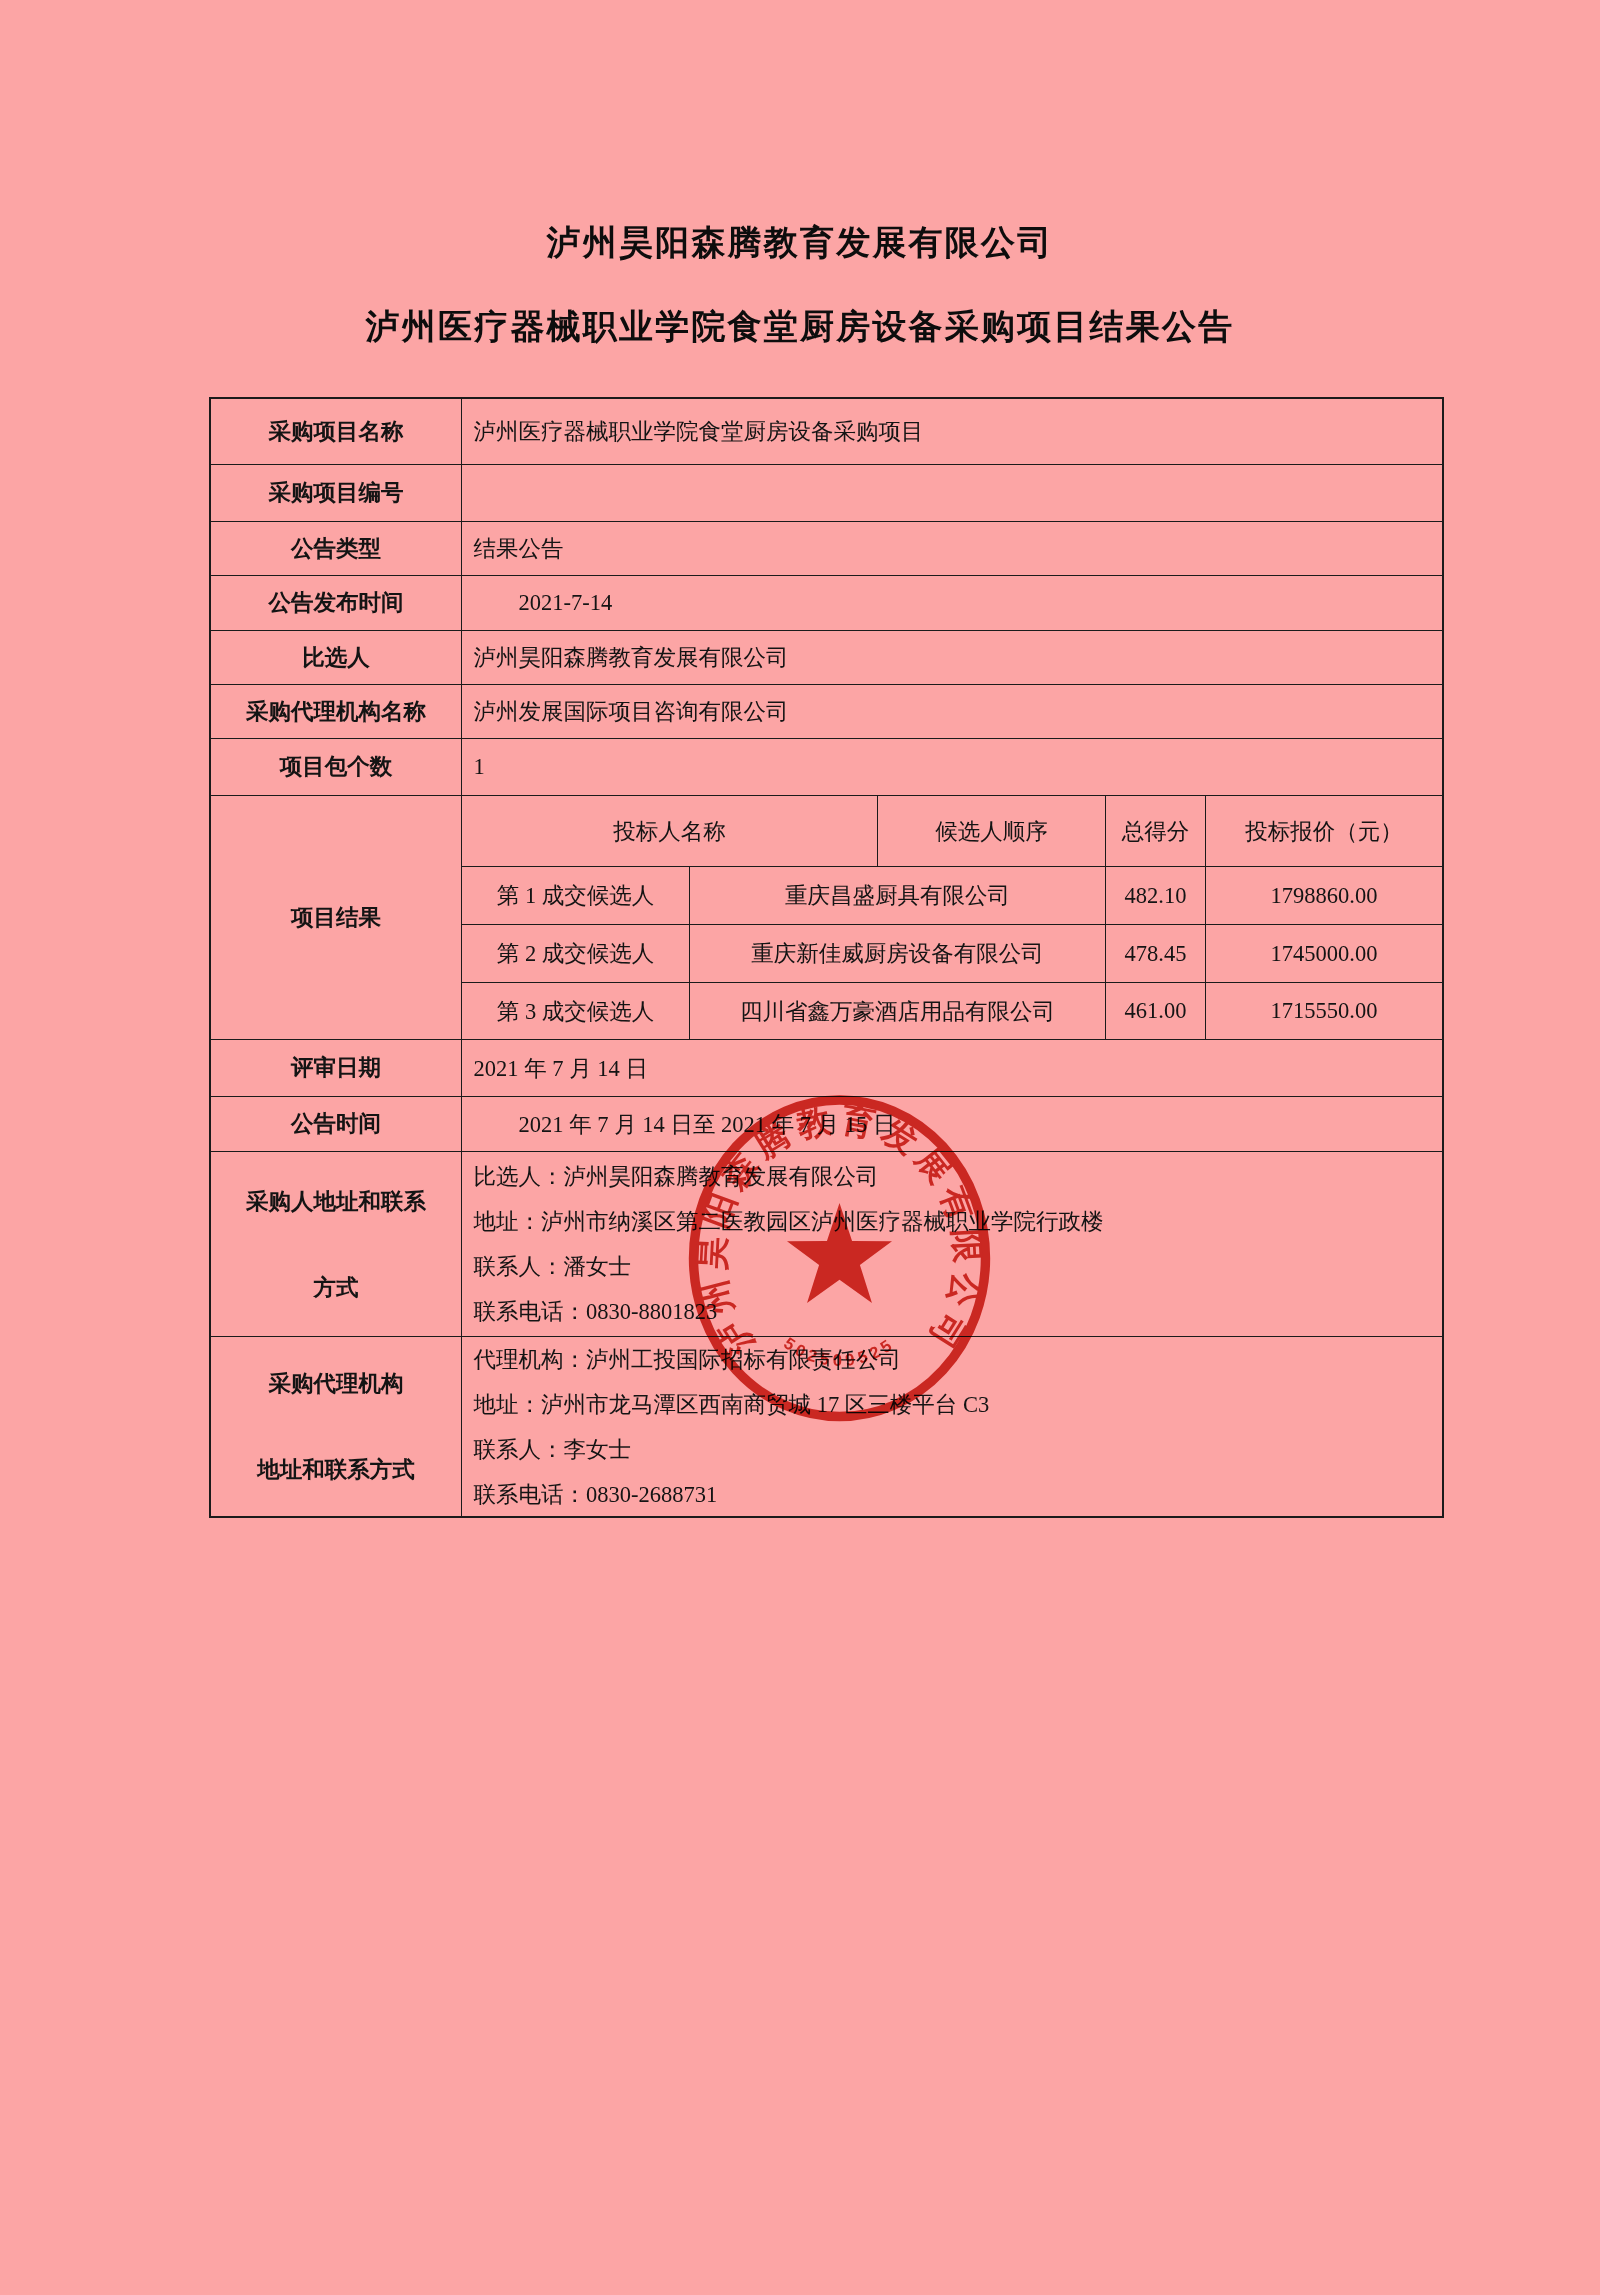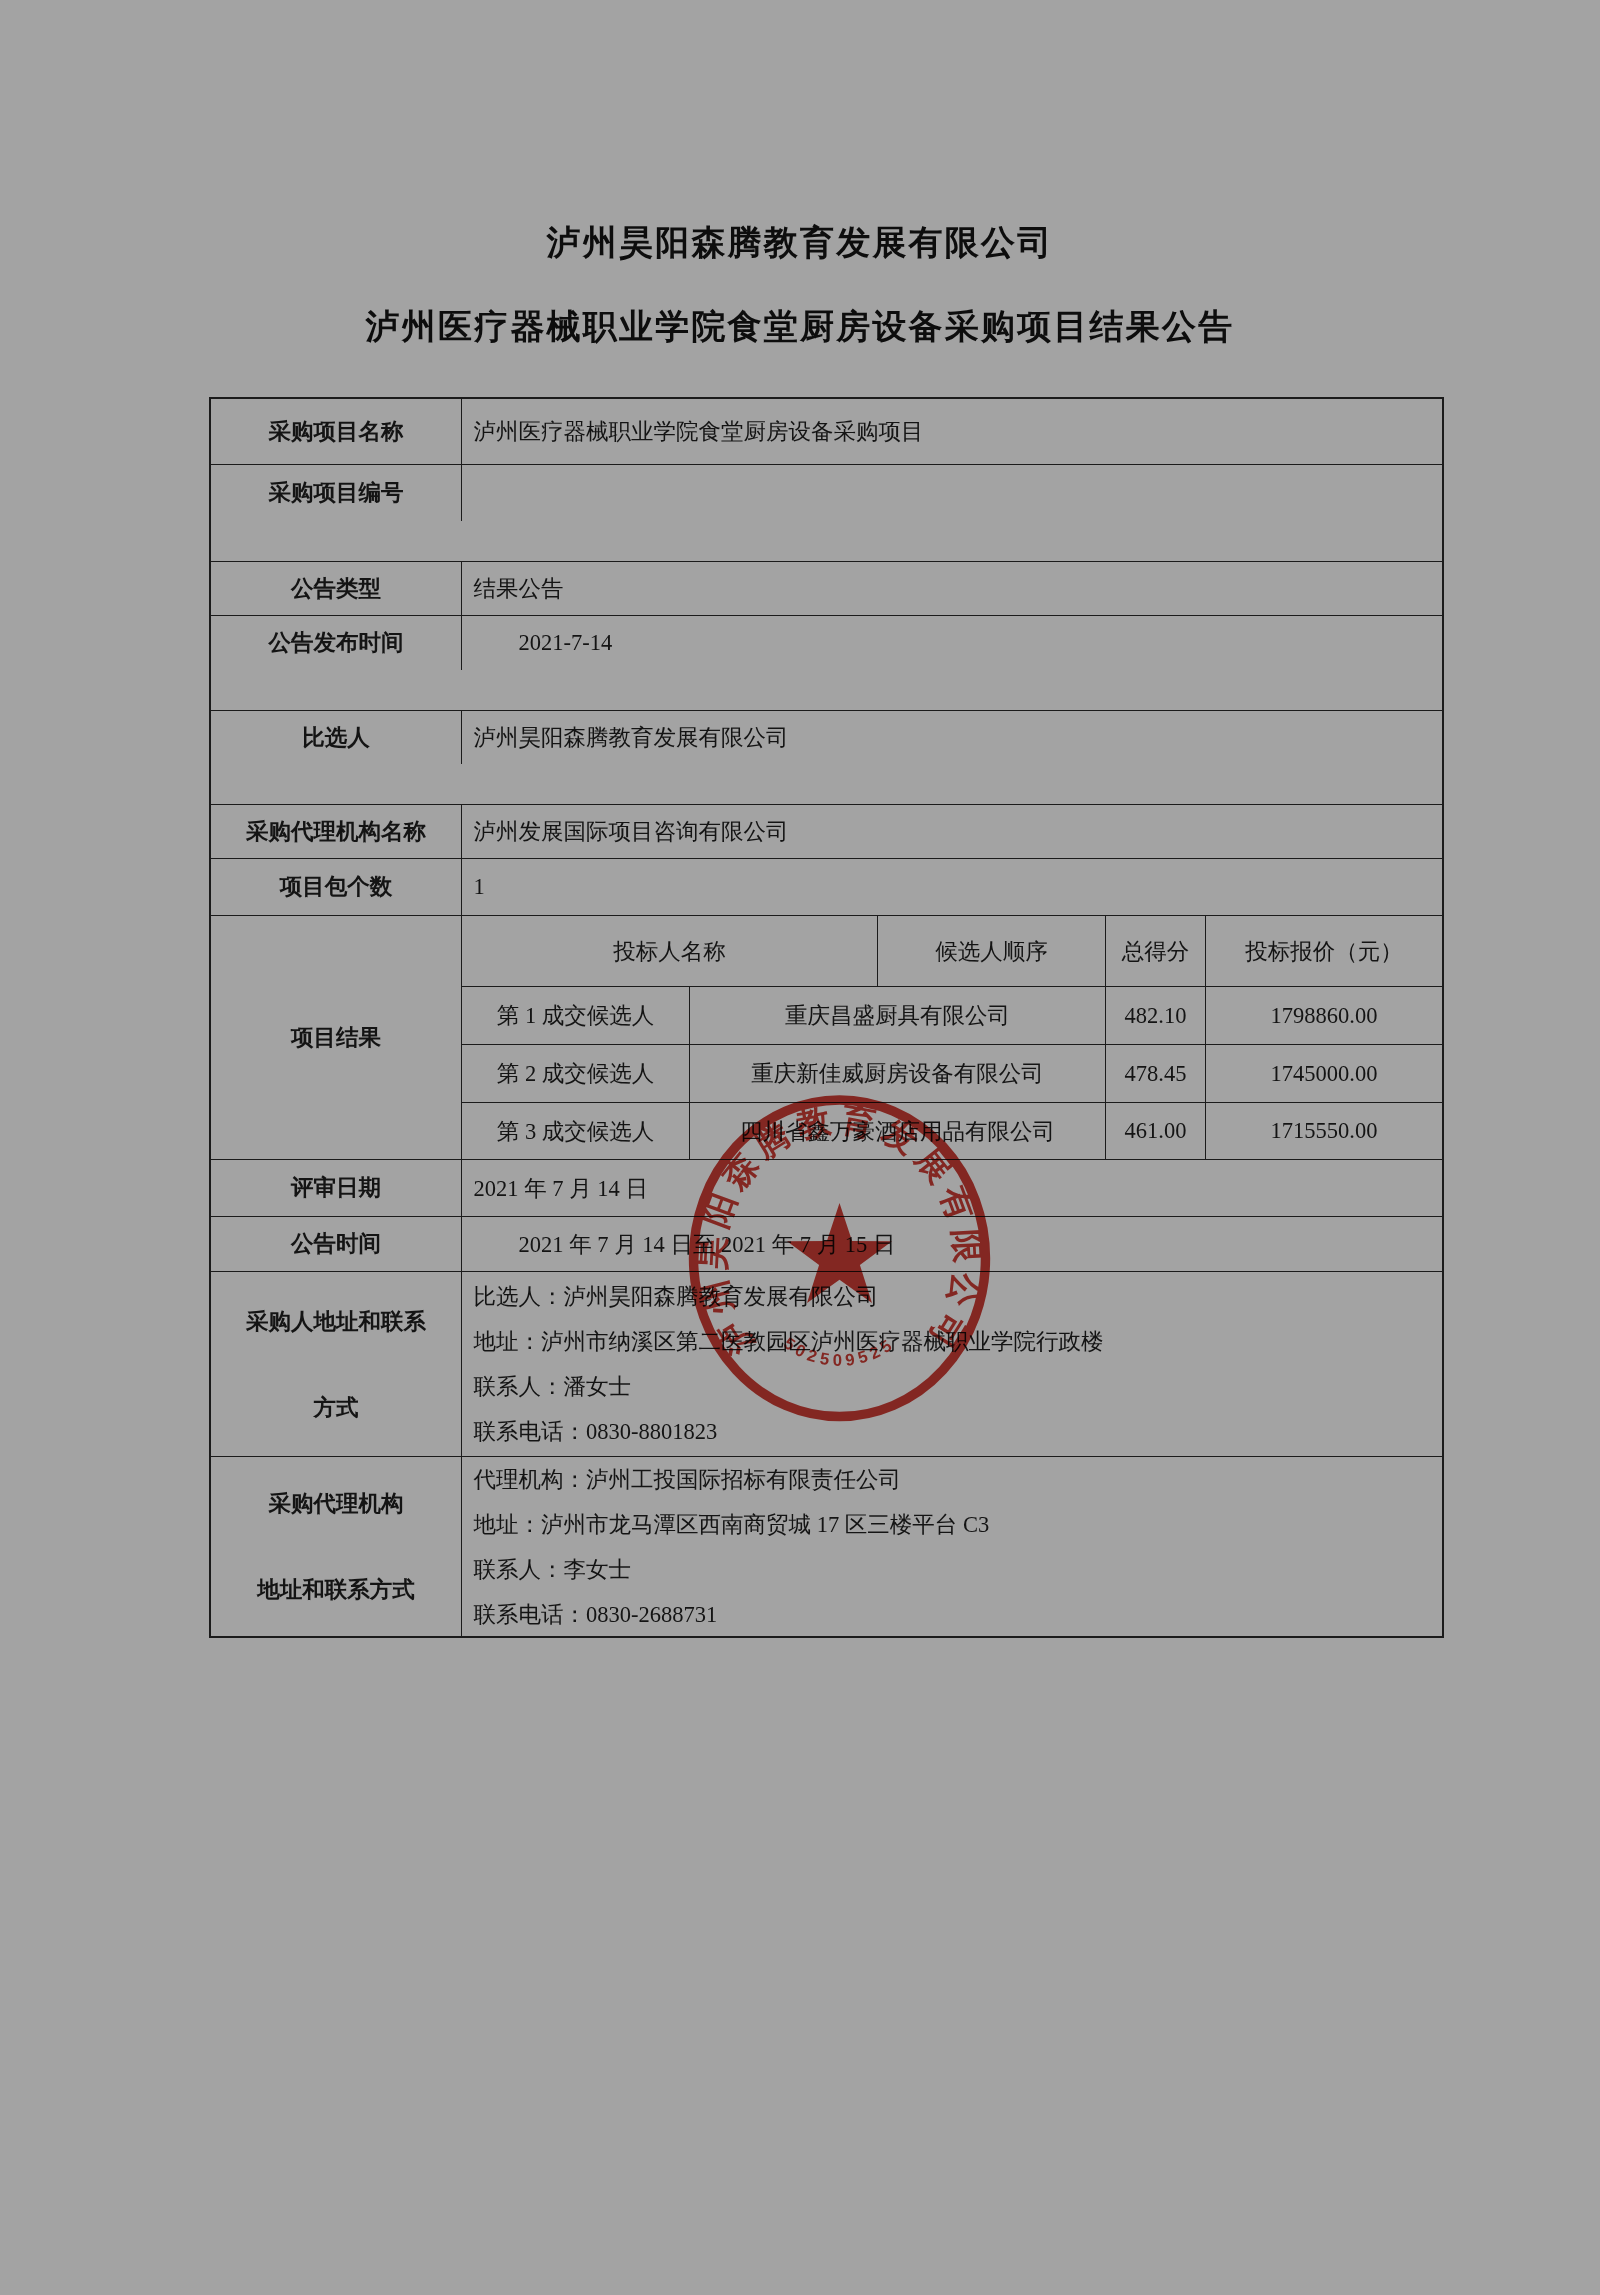--- a/index.html
+++ b/index.html
@@ -1,20 +1,20 @@
 <!DOCTYPE html>
 <html style="font-size:11.6px"><head>
 <meta charset="utf-8">
 <style>
   * { margin:0; padding:0; box-sizing:border-box; }
   html,body { background:#e8e8e8; }
   .page {
     position:relative;
     width:1600px; height:2295px;
-    background:#a3a3a3;
+    background:#fca5a5;
     font-family:"Liberation Serif","DejaVu Serif",serif;
     color:#141414;
     overflow:hidden;
   }
   .title {
     position:absolute; left:0; width:1600px;
     text-align:center;
     font-family:"Liberation Sans","DejaVu Sans",sans-serif;
     font-weight:700; font-size:34px; letter-spacing:2.2px;
     color:#0d0d0d;
@@ -38,21 +38,21 @@
   }
   .lbl.tall { line-height:55px;gap:31px; }
   .val {
     flex:1 1 auto;
     display:flex; align-items:center;
     padding-left:11.6px; font-size:22.5px;
   }
   .val.multiline { flex-direction:column; align-items:flex-start; justify-content:center; line-height:45px; }
   .h90  { height:65px; }
   .h78  { height:57px; }
-  .h74  { height:54px;margin-top:40px; }
+  .h74  { height:54px; }
   .h76  { height:55px;gap:45px; }
   .h254 { height:185px; }
   .h248 { height:180px; }
 
   
   .result-right { flex:1 1 auto; display:flex; flex-direction:column; }
   .rrow { display:flex; border-top:1.5px solid #1b1b1b; align-items:stretch; }
   .rrow:first-child { border-top:none; }
   .rrow.head { height:70px; }
   .rrow.data { height:58px; }

